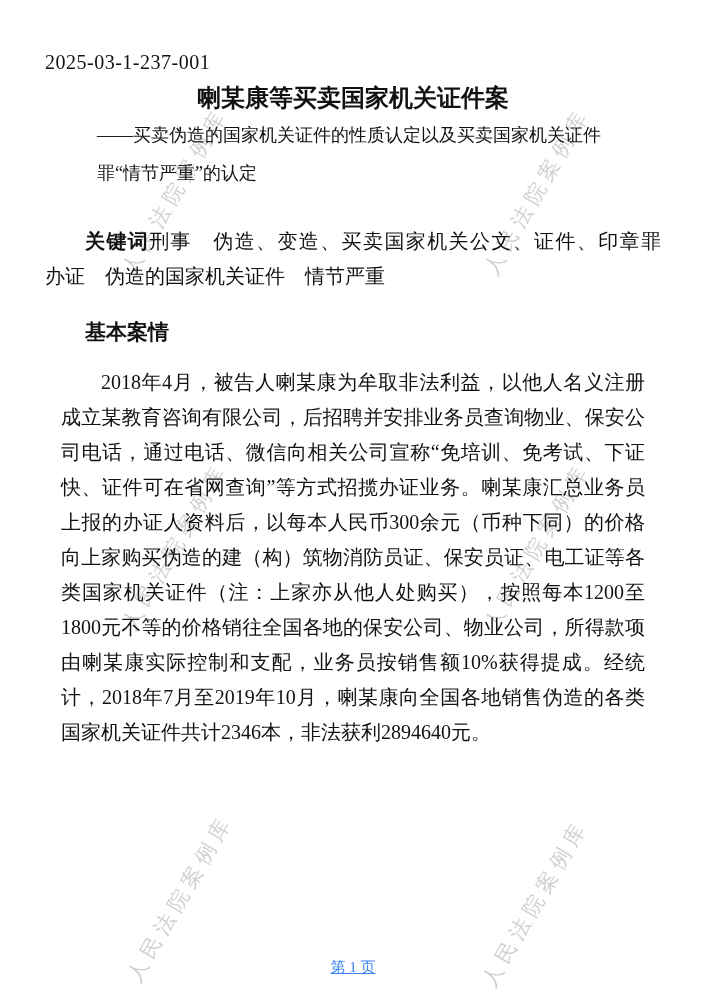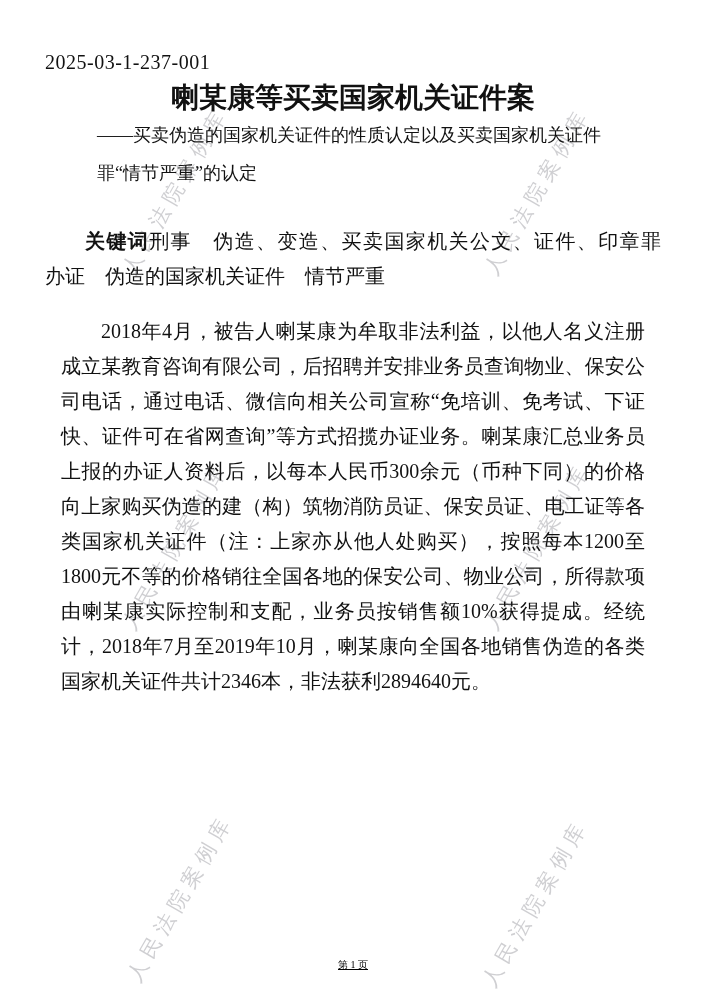--- a/index.html
+++ b/index.html
@@ -34,21 +34,21 @@
   .doc-number {
     font-size: 20px;
     line-height: 24px;
     letter-spacing: 0.5px;
   }
   .case-title {
     margin-top: 10px;
     text-align: center;
     font-family: "Liberation Sans", "DejaVu Sans", sans-serif;
     font-weight: 700;
-    font-size: 28px;
+    font-size: 24px;
     line-height: 28px;
   }
   .case-subtitle {
     margin-top: 4px;
     padding: 0 52px;
     font-size: 18px;
     line-height: 38px;
   }
   .keywords {
     margin-top: 32px;
@@ -75,22 +75,22 @@
     text-indent: 2em;
     text-align: justify;
     text-justify: inter-ideograph;
   }
   .page-footer {
     position: absolute;
     left: 0;
     right: 0;
     top: 958px;
     text-align: center;
-    font-size: 10px;
-    color: #000000;
+    font-size: 15px;
+    color: #3b82f6;
     z-index: 2;
     text-decoration: underline;
   }
 </style>
 </head>
 <body>
 
 <div class="page">
 
   <div class="wm" style="left:175px; top:191px;">人民法院案例库</div>
@@ -105,20 +105,21 @@
     <div class="doc-number">2025-03-1-237-001</div>
 
     <div class="case-title">喇某康等买卖国家机关证件案</div>
 
     <div class="case-subtitle">——买卖伪造的国家机关证件的性质认定以及买卖国家机关证件罪“情节严重”的认定</div>
 
     <p class="keywords">
       <span class="kw-label">关键词</span><span>刑事　伪造、变造、买卖国家机关公文、证件、印章罪　办证　伪造的国家机关证件　情节严重</span>
     </p>
 
+    <div class="section-heading">基本案情</div>
 
     <p class="body-par">2018年4月，被告人喇某康为牟取非法利益，以他人名义注册成立某教育咨询有限公司，后招聘并安排业务员查询物业、保安公司电话，通过电话、微信向相关公司宣称“免培训、免考试、下证快、证件可在省网查询”等方式招揽办证业务。喇某康汇总业务员上报的办证人资料后，以每本人民币300余元（币种下同）的价格向上家购买伪造的建（构）筑物消防员证、保安员证、电工证等各类国家机关证件（注：上家亦从他人处购买），按照每本1200至1800元不等的价格销往全国各地的保安公司、物业公司，所得款项由喇某康实际控制和支配，业务员按销售额10%获得提成。经统计，2018年7月至2019年10月，喇某康向全国各地销售伪造的各类国家机关证件共计2346本，非法获利2894640元。</p>
 
 
 
   </div>
 
   <div class="page-footer">第 1 页</div>
 
 </div>

